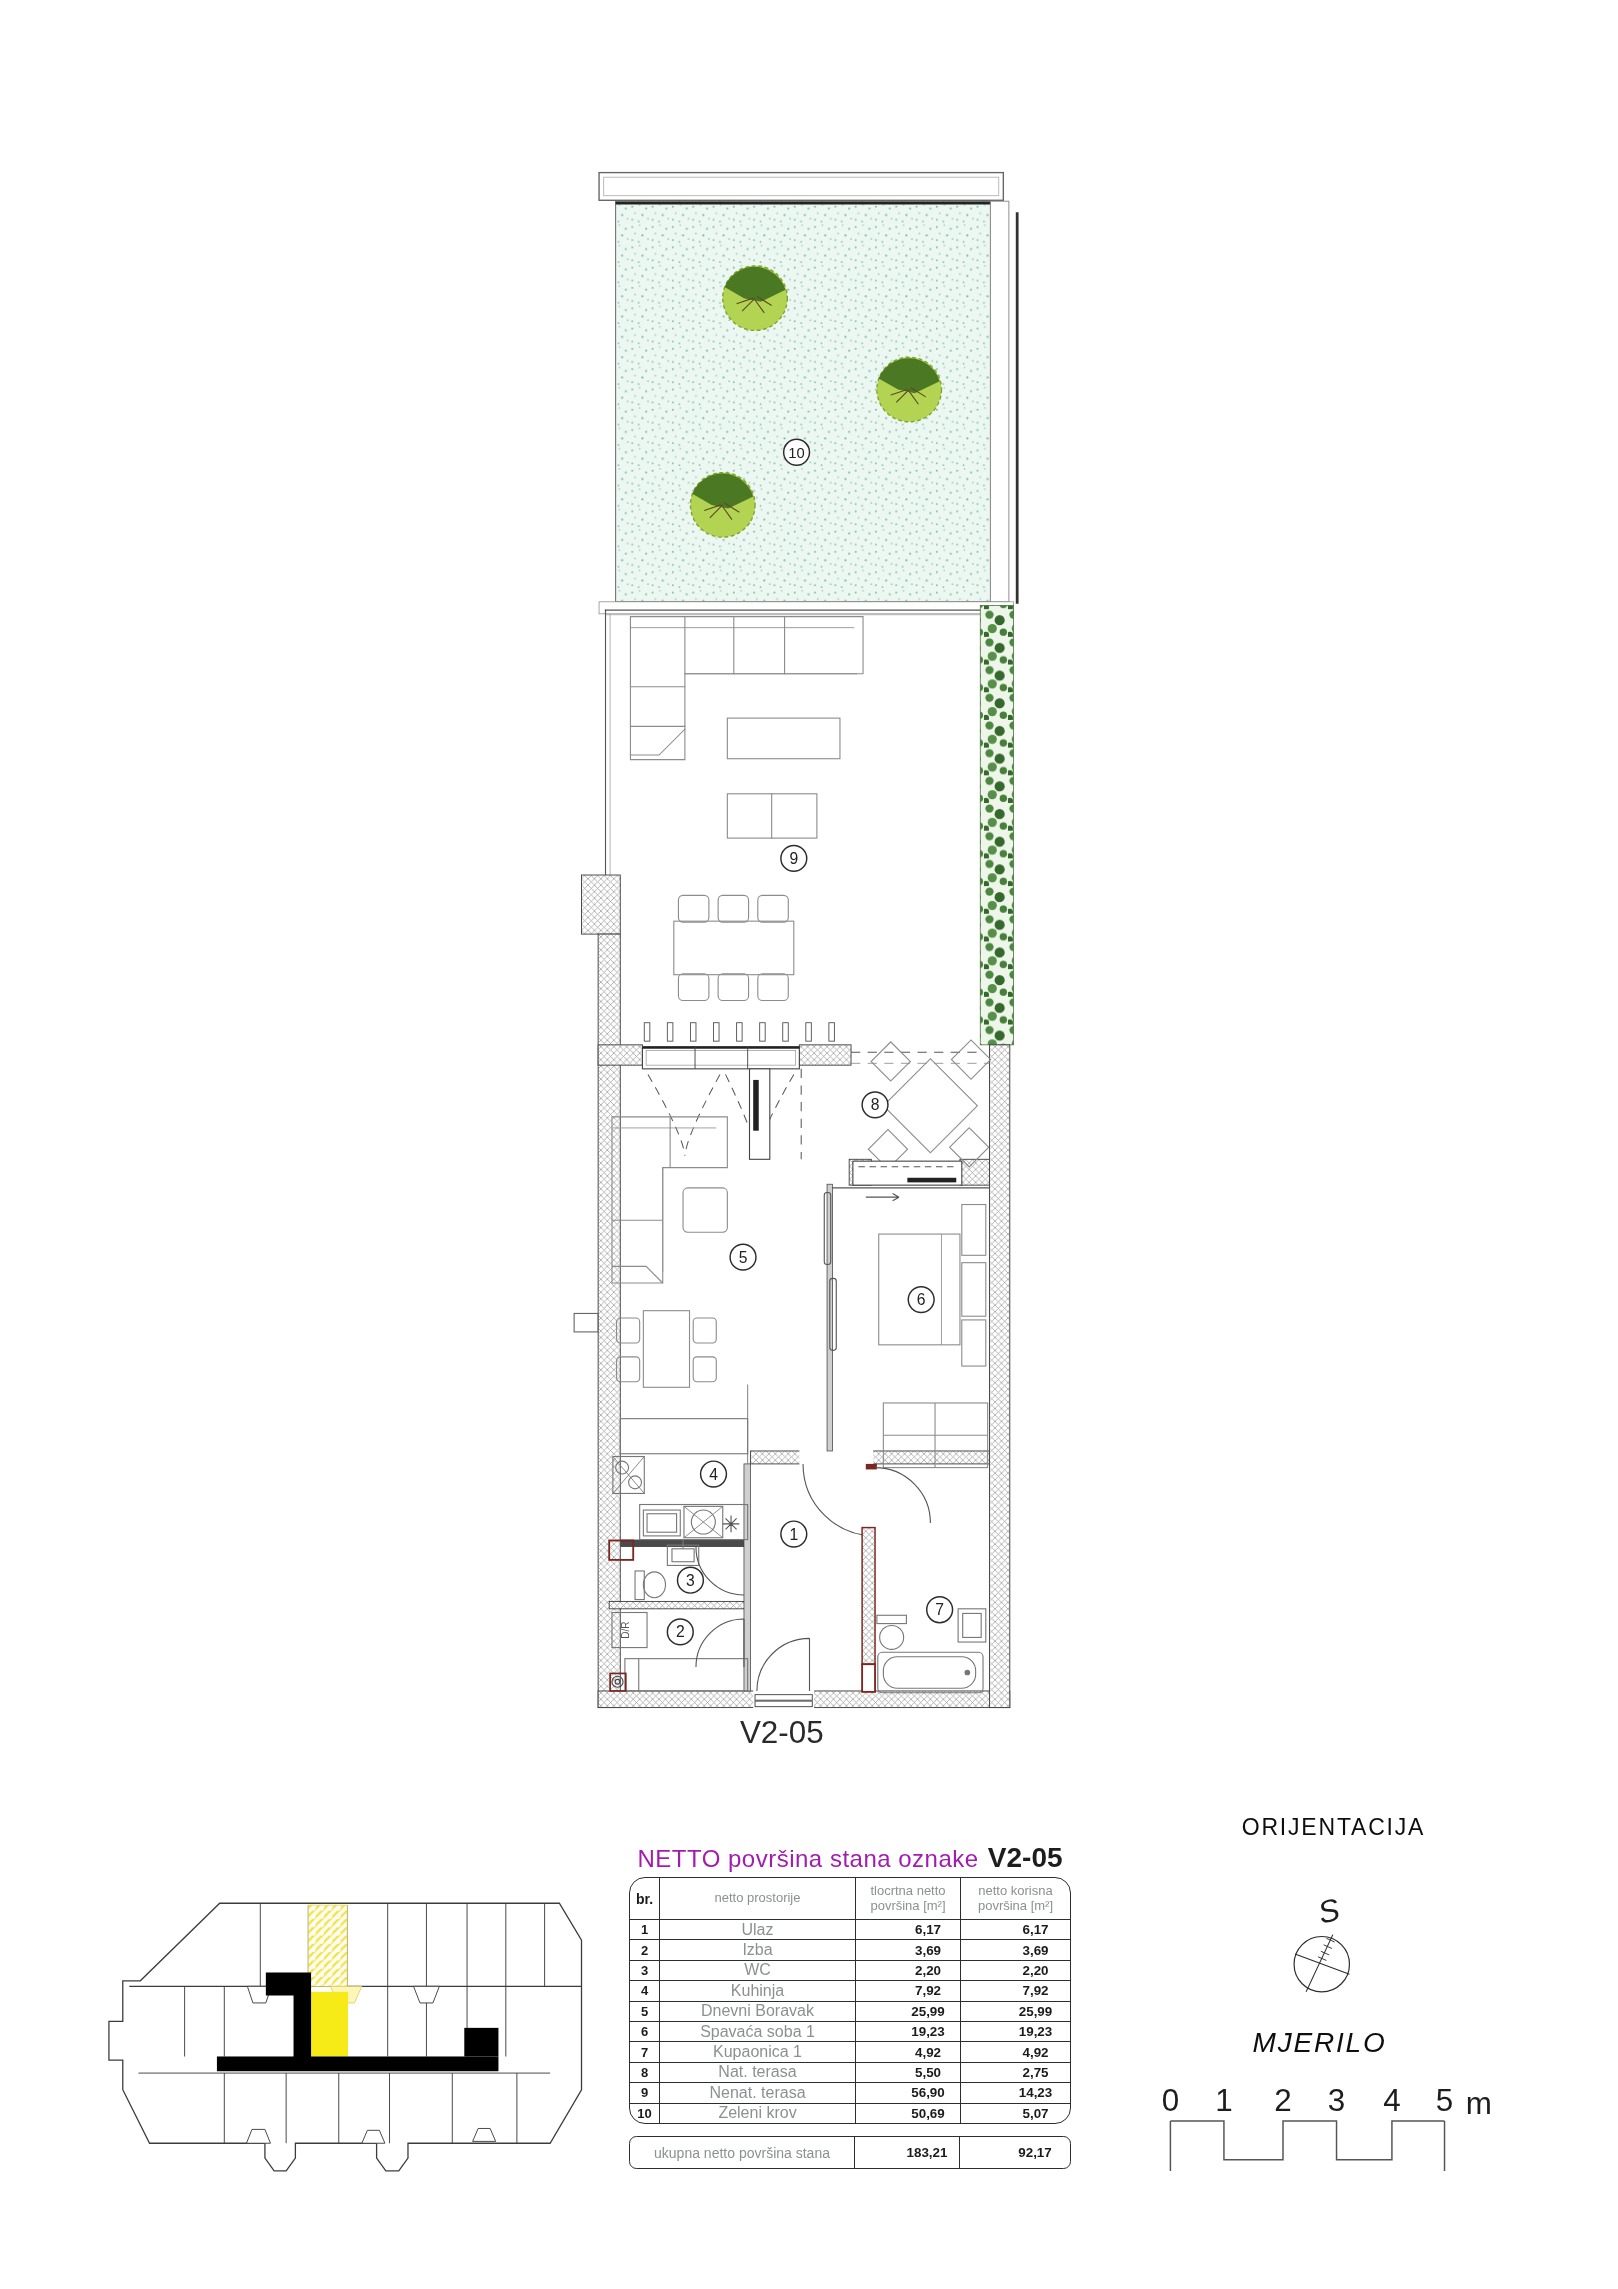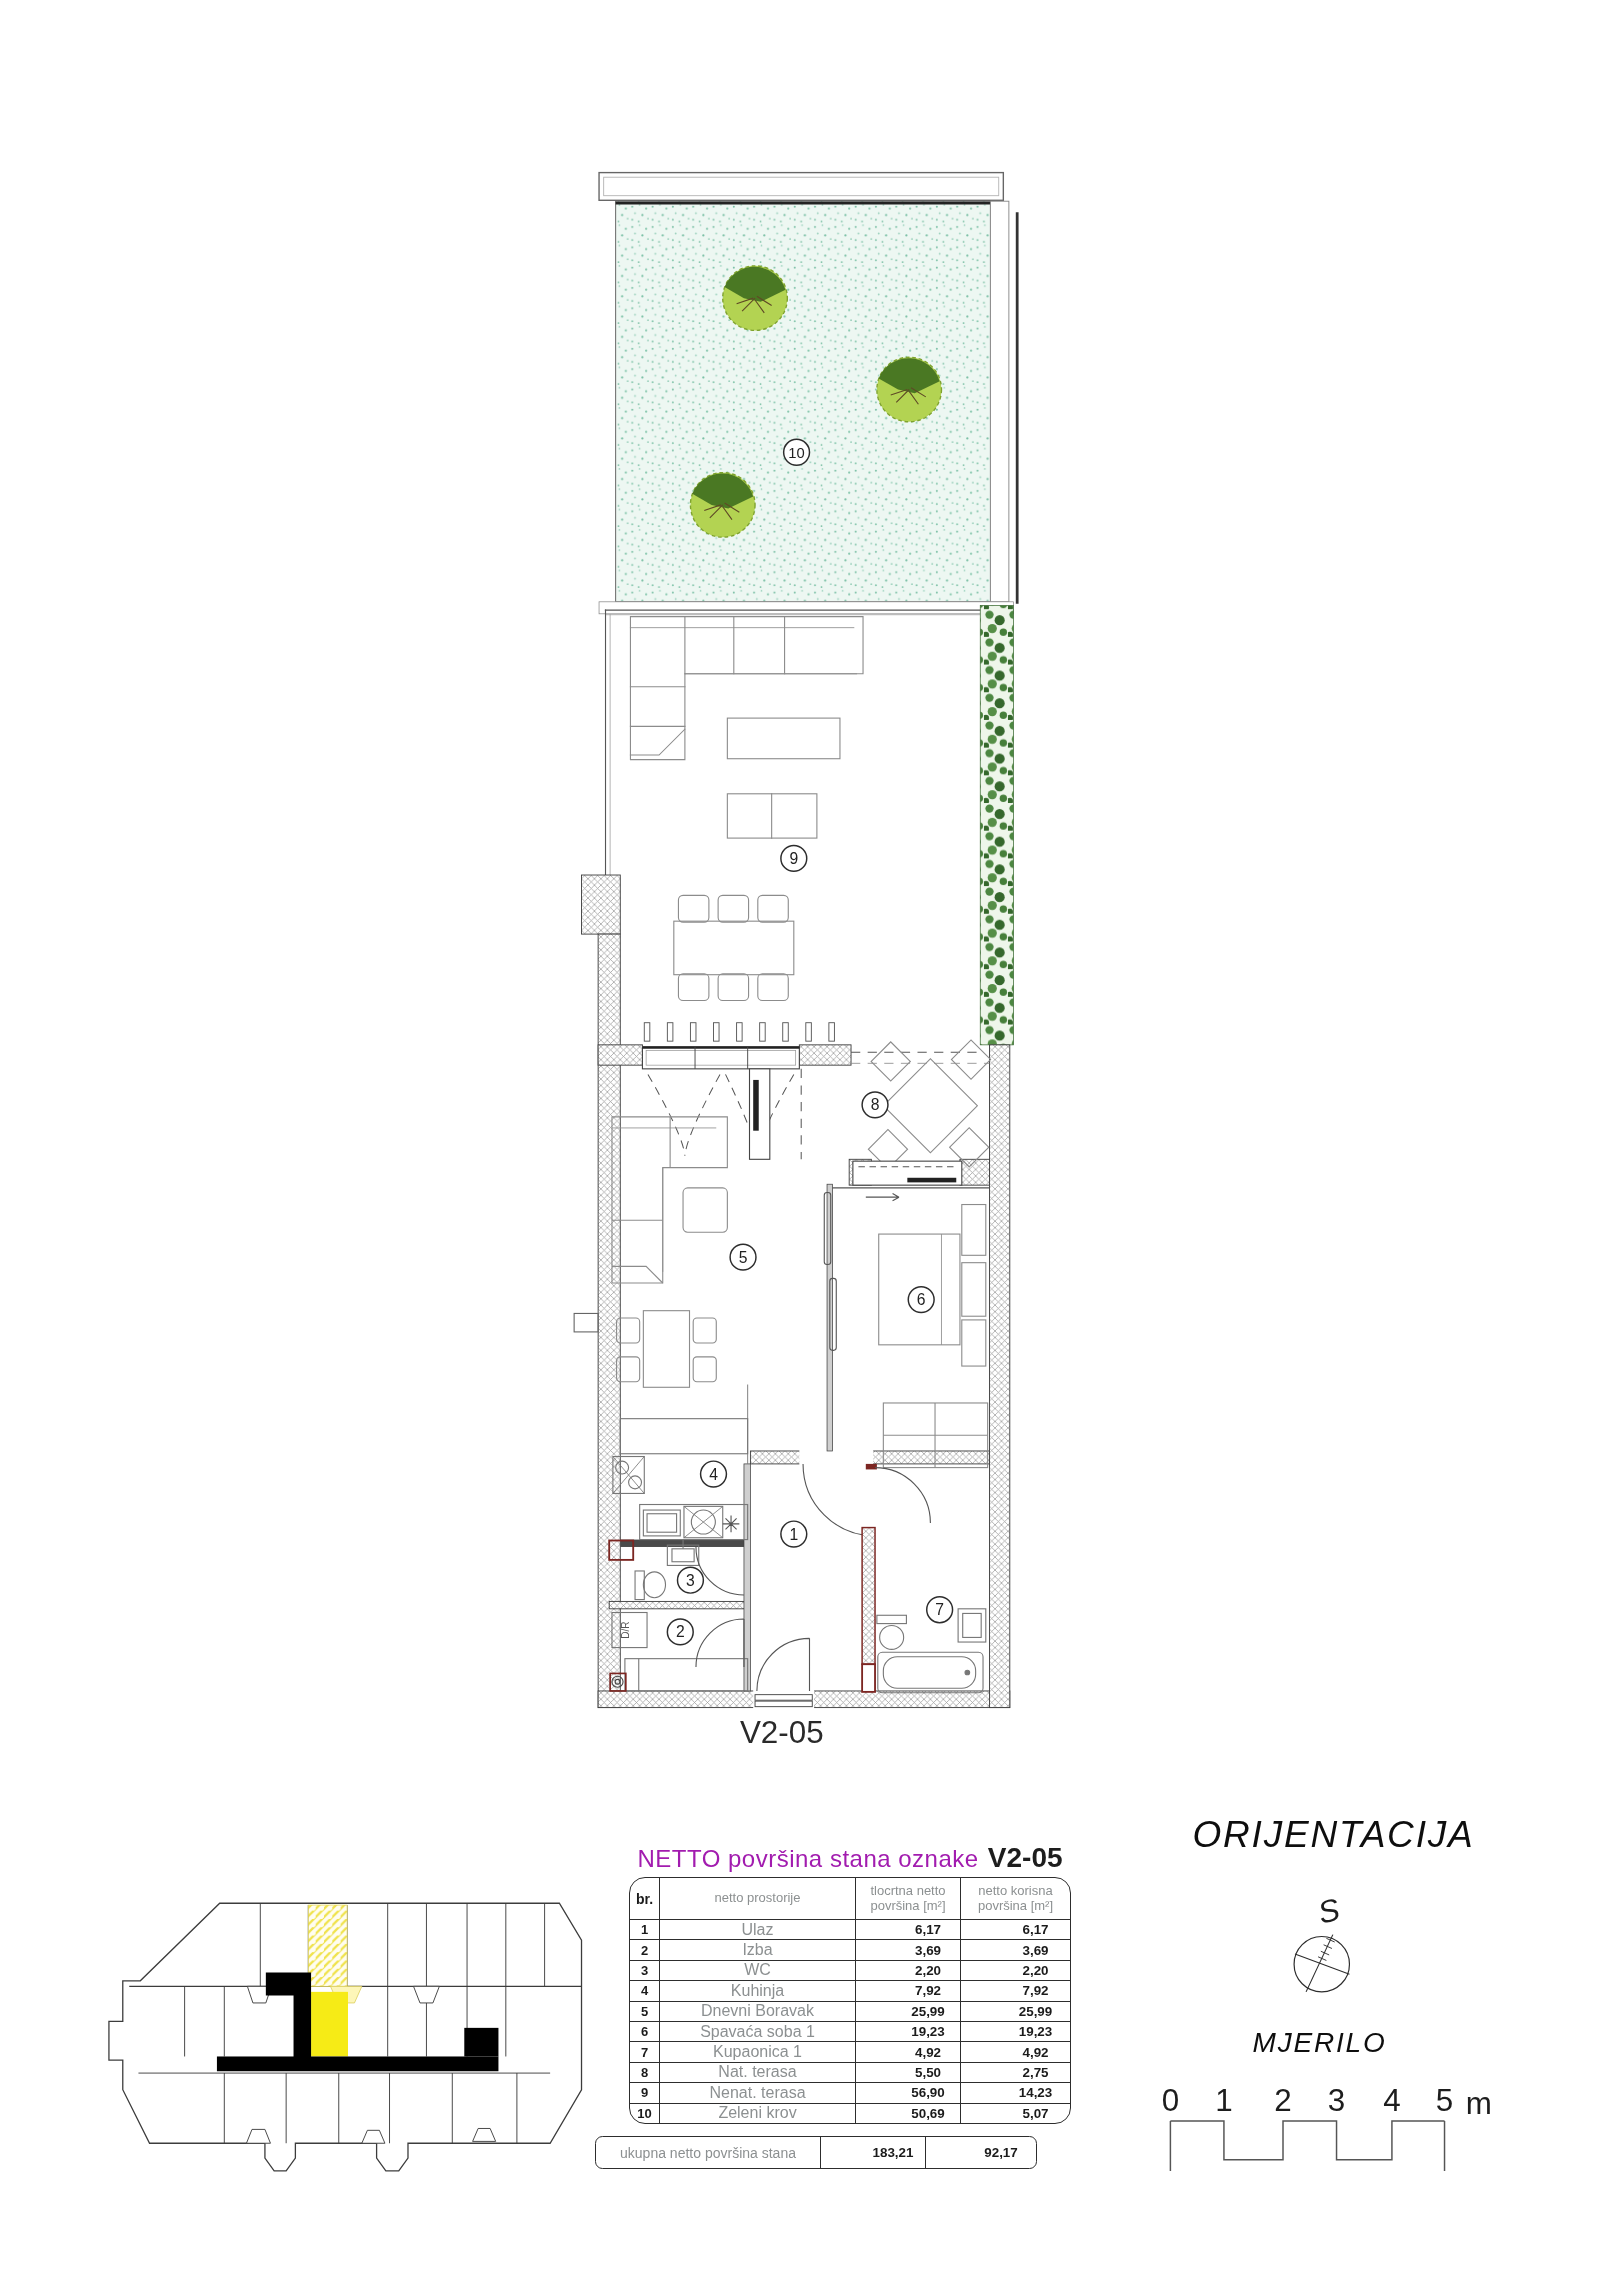--- a/index.html
+++ b/index.html
@@ -19,21 +19,21 @@
   .td{border-left:1.4px solid #2d2d2d;display:flex;flex-direction:column;align-items:center;
       justify-content:center;overflow:hidden;}
   .td:first-child{border-left:none;}
   .tr-h{height:41px;}
   .tr-r{height:19.4px;}
   .hdr-gray{font-size:13px;color:#8c9091;line-height:14.8px;text-align:center;}
   .hdr-br{font-size:14px;font-weight:bold;color:#1b1b1b;}
   .c-num{font-size:13px;font-weight:bold;color:#1b1b1b;}
   .c-name{font-size:16px;color:#8c9091;}
   .c-val{font-size:13.4px;font-weight:bold;color:#1b1b1b;padding-left:40px;}
-  .total{left:595px;top:2136px;width:442px;height:33px;border:1.8px solid #2d2d2d;border-radius:7.4px;
+  .total{left:629px;top:2136px;width:442px;height:33px;border:1.8px solid #2d2d2d;border-radius:7.4px;
          display:grid;grid-template-columns:224px 105px 1fr;background:#fff;box-sizing:border-box;}
   .total .td{border-left:1.4px solid #2d2d2d;}
   .total .td:first-child{border-left:none;}
   .total-label{font-size:14px;color:#8c9091;}
 </style>
 </head>
 <body>
 
 <div class="page">
 
@@ -399,21 +399,21 @@
     <text x="1390" y="2287" font-size="34" fill="#1d1d1d" text-anchor="middle">2</text>
     <text x="1448" y="2287" font-size="34" fill="#1d1d1d" text-anchor="middle">3</text>
     <text x="1508" y="2287" font-size="34" fill="#1d1d1d" text-anchor="middle">4</text>
     <text x="1565" y="2287" font-size="34" fill="#1d1d1d" text-anchor="middle">5</text>
     <text x="1588" y="2290" font-size="34" fill="#1d1d1d" text-anchor="start">m</text>
     <path d="M1268,2298 V2352 M1565,2298 V2352 M1268,2298 H1326 V2340 H1390 V2298 H1448 V2340 H1508 V2298 H1565" fill="none" stroke="#555" stroke-width="1.6"></path>
   </g>
 </svg>
 
 
-<div class="abs sec-title" style="left:1181px;top:1814px;width:305px;font-size:37px;font-style:italic;">ORIJENTACIJA</div>
+<div class="abs sec-title" style="left:1181px;top:1814px;width:305px;font-size:23px;">ORIJENTACIJA</div>
 
 <div class="abs sec-title" style="left:1181px;top:2027px;width:277px;font-size:28px;font-style:italic;">MJERILO</div>
 
 <div class="abs tbl-title">
   <span class="pfx">NETTO površina stana oznake</span><span class="unit">V2-05</span>
 </div>
 
 <div class="abs tbl">
   <div class="tr tr-h">
     <div class="td hdr-br">br.</div>

